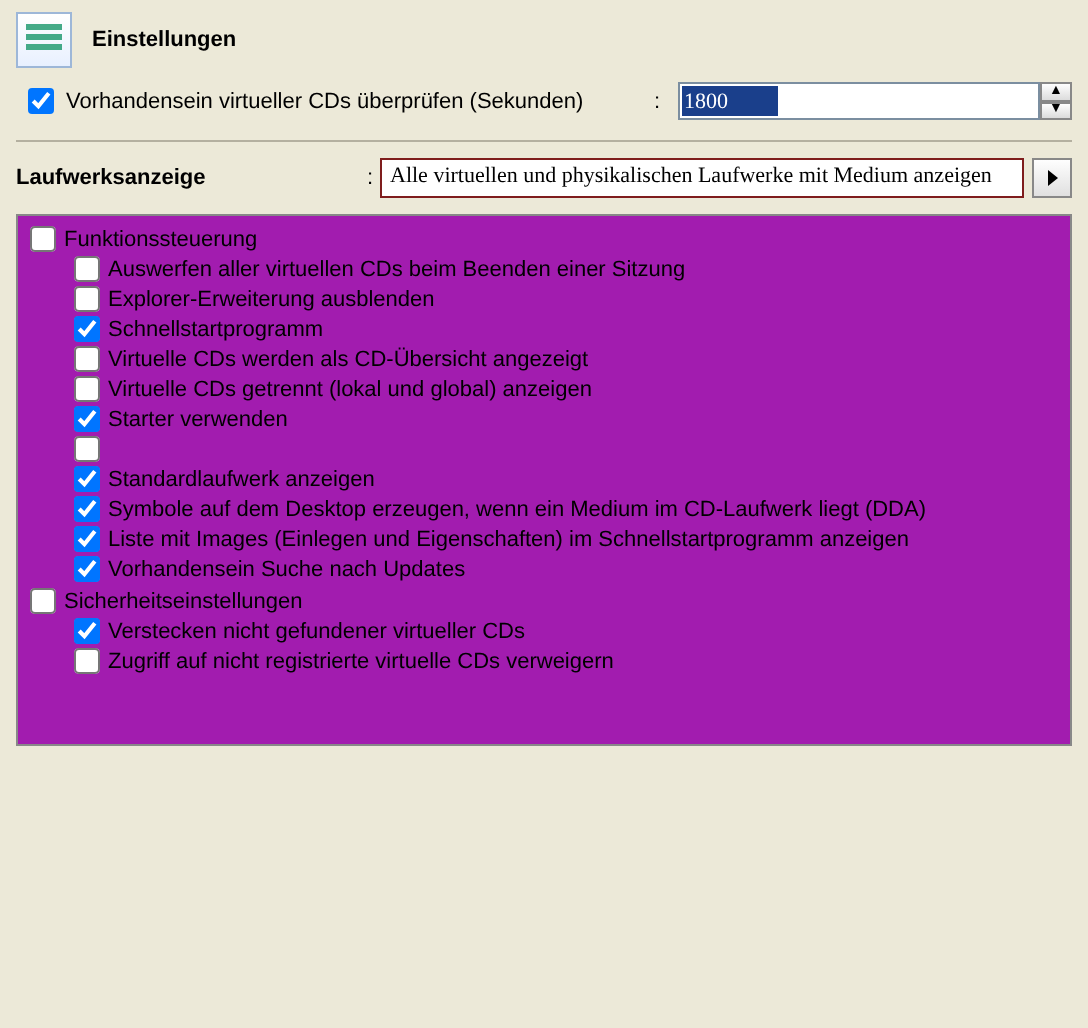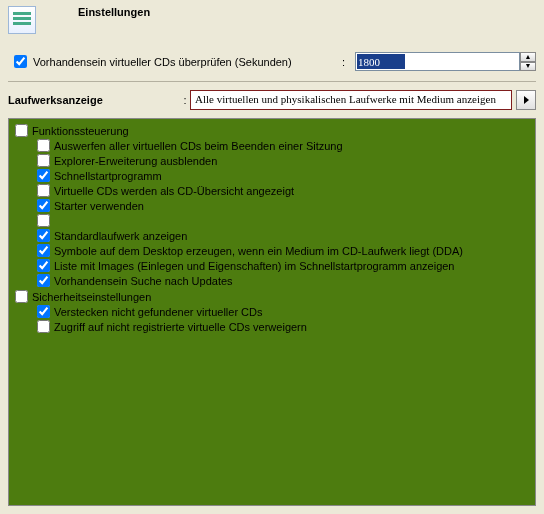--- a/index.html
+++ b/index.html
@@ -8,40 +8,40 @@
     padding: 0;
     font-family: Tahoma, Arial, sans-serif;
     font-size: 11px;
     background: #ece9d8;
     color: #000;
     width: 544px;
     height: 514px;
     overflow: hidden;
   }
   .container { padding: 6px 8px 10px 8px; }
-  .header { display: flex; margin-bottom: 18px; gap: 32px; }
+  .header { display: flex; align-items: center; margin-bottom: 7px; }
   .header-icon {
     width: 28px; height: 28px;
     background: linear-gradient(#fff,#e8f0ff);
     border: 1px solid #9db7d8;
     margin-right: 10px;
     position: relative;
   }
   .header-icon::before {
     content:""; position:absolute; top:5px; left:4px; width:18px; height:3px; background:#4a8; box-shadow:0 5px 0 #4a8,0 10px 0 #4a8;
   }
   .header-title { font-weight: bold; font-size: 11px; }
   .row1 { display: flex; align-items: center; margin-bottom: 10px; }
   .chk { width:13px; height:13px; margin:0 6px 0 6px; }
   .row1-label { flex: 0 0 auto; }
   .row1-gap { width: 56px; }
   .colon { width:8px; text-align:center; }
   .spinner-wrap { display:flex; align-items:stretch; margin-left:8px; }
   .spinner-input {
-    width: 165px; height:19px;
+    width: 181px; height:19px;
     border:1px solid #7b8ea0;
     font: 11px Tahoma;
     padding:1px 2px;
     background:#fff; color:#fff;
     background-image: linear-gradient(#1a3f8b,#1a3f8b);
     background-repeat:no-repeat; background-size: 48px 15px; background-position:1px 1px;
   }
   .spinner-input::selection { background:#1a3f8b; color:#fff; }
   .spin-btns { display:flex; flex-direction:column; }
   .spin-btn {
@@ -55,22 +55,22 @@
   .combo {
     flex:1; height:20px; border:1px solid #7f1d1d; background:#fff;
     padding:2px 4px; font:11px Tahoma; white-space:nowrap; overflow:hidden;
   }
   .combo-btn {
     width:20px; height:20px; margin-left:4px;
     border:1px solid #888; background:linear-gradient(#fefefe,#e0e0e0);
     display:flex; align-items:center; justify-content:center; cursor:pointer;
   }
   .tree {
-    border:1px solid #888; background:#4d7c0f;
-    height:388px; padding:4px 6px; overflow:auto;
+    border:1px solid #888; background:#a21caf;
+    height:266px; padding:4px 6px; overflow:auto;
   }
   .tree-group { margin-bottom:1px; }
   .tree-group-hdr { display:flex; align-items:center; padding:1px 0; }
   .tree-item { display:flex; align-items:center; padding:1px 0 1px 22px; }
   .tree-chk { width:13px; height:13px; margin:0 4px 0 0; flex:0 0 auto; }
   .tree-label { white-space:nowrap; }
   .tri { display:inline-block; width:0;height:0; border-left:5px solid #000; border-top:4px solid transparent; border-bottom:4px solid transparent; }
 </style>
 </head>
 <body>
@@ -122,20 +122,24 @@
         </div>
         <div class="tree-item">
           <input type="checkbox" class="tree-chk" checked="" style="">
           <span class="tree-label">Schnellstartprogramm</span>
         </div>
         <div class="tree-item">
           <input type="checkbox" class="tree-chk" style="">
           <span class="tree-label">Virtuelle CDs werden als CD-Übersicht angezeigt</span>
         </div>
         <div class="tree-item">
+          <input type="checkbox" class="tree-chk" style="">
+          <span class="tree-label">Virtuelle CDs getrennt (lokal und global) anzeigen</span>
+        </div>
+        <div class="tree-item">
           <input type="checkbox" class="tree-chk" checked="" style="">
           <span class="tree-label">Starter verwenden</span>
         </div>
         <div class="tree-item">
           <input type="checkbox" class="tree-chk" style="">
         </div>
         <div class="tree-item">
           <input type="checkbox" class="tree-chk" checked="" style="">
           <span class="tree-label">Standardlaufwerk anzeigen</span>
         </div>

